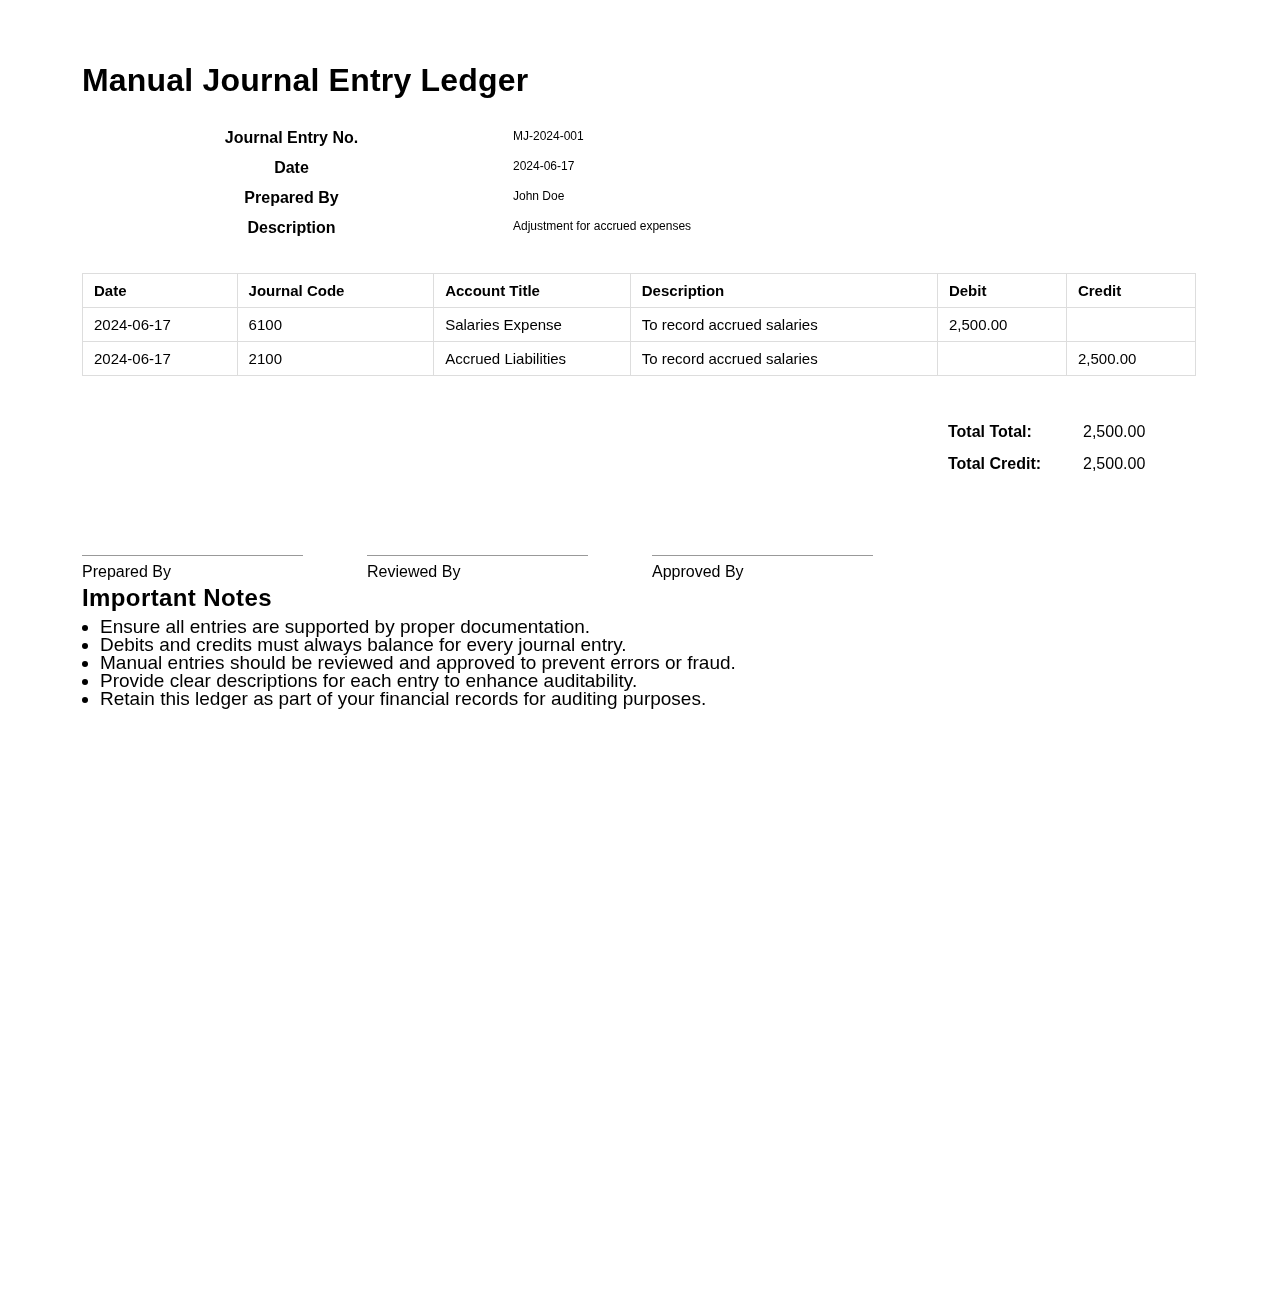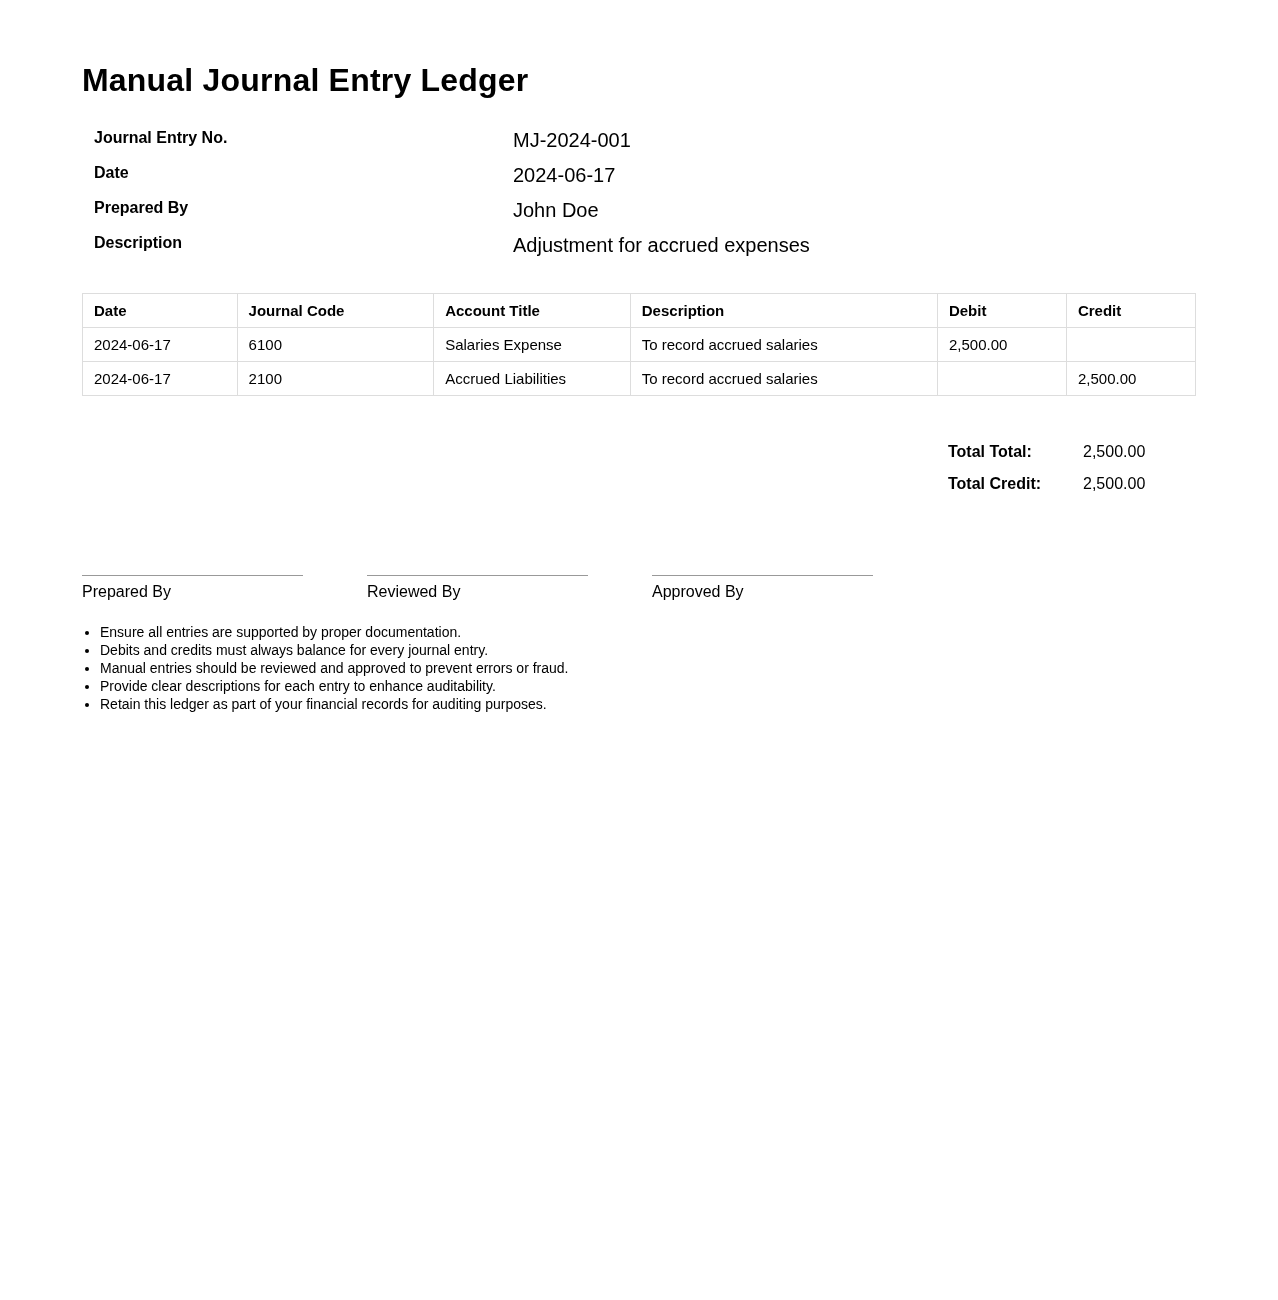--- a/index.html
+++ b/index.html
@@ -22,28 +22,28 @@
     letter-spacing: 0.2px;
   }
   
   table.meta-table {
     border-collapse: collapse;
     width: 1114px;
     margin: 24px 0 30px 0;
   }
   table.meta-table th {
     width: 419px;
-    text-align: left;
+    text-align: center;
     font-weight: bold;
     font-size: 16px;
     padding: 6px 12px;
     vertical-align: top;
   }
   table.meta-table td {
-    font-size: 20px;
+    font-size: 12px;
     padding: 6px 12px;
     vertical-align: top;
   }
   
   table.entries-table {
     border-collapse: collapse;
     width: 1114px;
   }
   table.entries-table th,
   table.entries-table td {
@@ -95,23 +95,23 @@
     line-height: 18px;
   }
   
   h2.notes-heading {
     font-size: 24px;
     font-weight: bold;
     margin: 3px 0 0 0;
     letter-spacing: 0.4px;
   }
   ul.notes-list {
-    margin: 22px 0 0 0;
+    margin: 6px 0 0 0;
     padding-left: 18px;
-    font-size: 14px;
+    font-size: 19px;
     line-height: 18px;
   }
   ul.notes-list li { margin: 0; padding: 0; }
 </style>
 </head>
 <body>
 
 <div class="page">
 
   <h1 class="title">Manual Journal Entry Ledger</h1>
@@ -187,20 +187,21 @@
     <div class="sig-block">
       <div class="sig-line"></div>
       <div class="sig-label">Reviewed By</div>
     </div>
     <div class="sig-block">
       <div class="sig-line"></div>
       <div class="sig-label">Approved By</div>
     </div>
   </div>
 
+  <h2 class="notes-heading">Important Notes</h2>
 
   <ul class="notes-list">
     <li>Ensure all entries are supported by proper documentation.</li>
     <li>Debits and credits must always balance for every journal entry.</li>
     <li>Manual entries should be reviewed and approved to prevent errors or fraud.</li>
     <li>Provide clear descriptions for each entry to enhance auditability.</li>
     <li>Retain this ledger as part of your financial records for auditing purposes.</li>
   </ul>
 
 </div>

